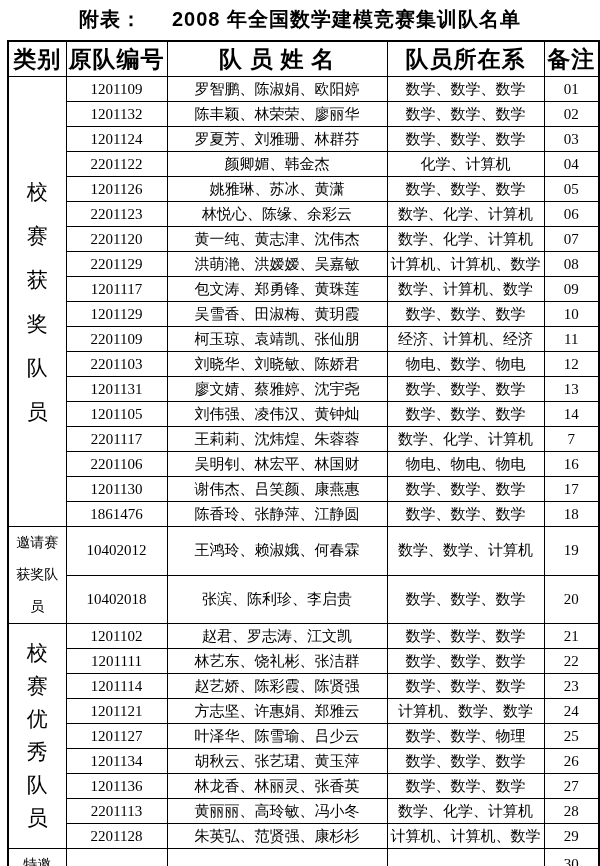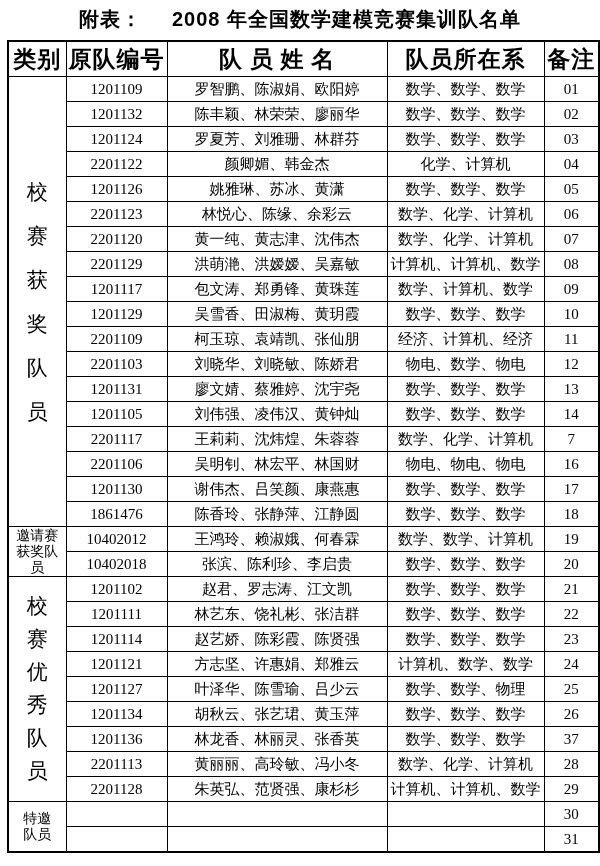--- a/index.html
+++ b/index.html
@@ -34,21 +34,21 @@
   }
   table.roster td{height:24px;font-size:15px;font-weight:normal;}
   td.c-id{font-size:15px;margin-left:28px;}
   td.c-names{font-size:15px;}
   td.c-depts{font-size:15px;margin-top:11px;}
   td.c-note{font-size:15px;}
   td.c-cat{font-weight:bold;white-space:pre-line;}
   td.c-cat span{display:inline-block;white-space:pre-line;}
   td.cat-v-lg span{font-size:21px;line-height:44px;letter-spacing:0;}
   td.cat-v-sm span{font-size:21px;line-height:33px;}
-  td.cat-lines span{font-size:14px;line-height:16px;}
+  td.cat-lines span{font-size:14px;line-height:32px;}
 </style>
 </head>
 <body>
 
 <div class="page">
 
   <div class="title-row">
     <span>附表：</span>
     <span>2008 年全国数学建模竞赛集训队名单</span>
   </div>
@@ -238,21 +238,21 @@
         <tr>
       <td class="c-id">1201134</td>
       <td class="c-names">胡秋云、张艺珺、黄玉萍</td>
       <td class="c-depts">数学、数学、数学</td>
       <td class="c-note">26</td>
     </tr>
         <tr>
       <td class="c-id">1201136</td>
       <td class="c-names">林龙香、林丽灵、张香英</td>
       <td class="c-depts">数学、数学、数学</td>
-      <td class="c-note">37</td>
+      <td class="c-note">27</td>
     </tr>
         <tr>
       <td class="c-id">2201113</td>
       <td class="c-names">黄丽丽、高玲敏、冯小冬</td>
       <td class="c-depts">数学、化学、计算机</td>
       <td class="c-note">28</td>
     </tr>
         <tr>
       <td class="c-id">2201128</td>
       <td class="c-names">朱英弘、范贤强、康杉杉</td>

